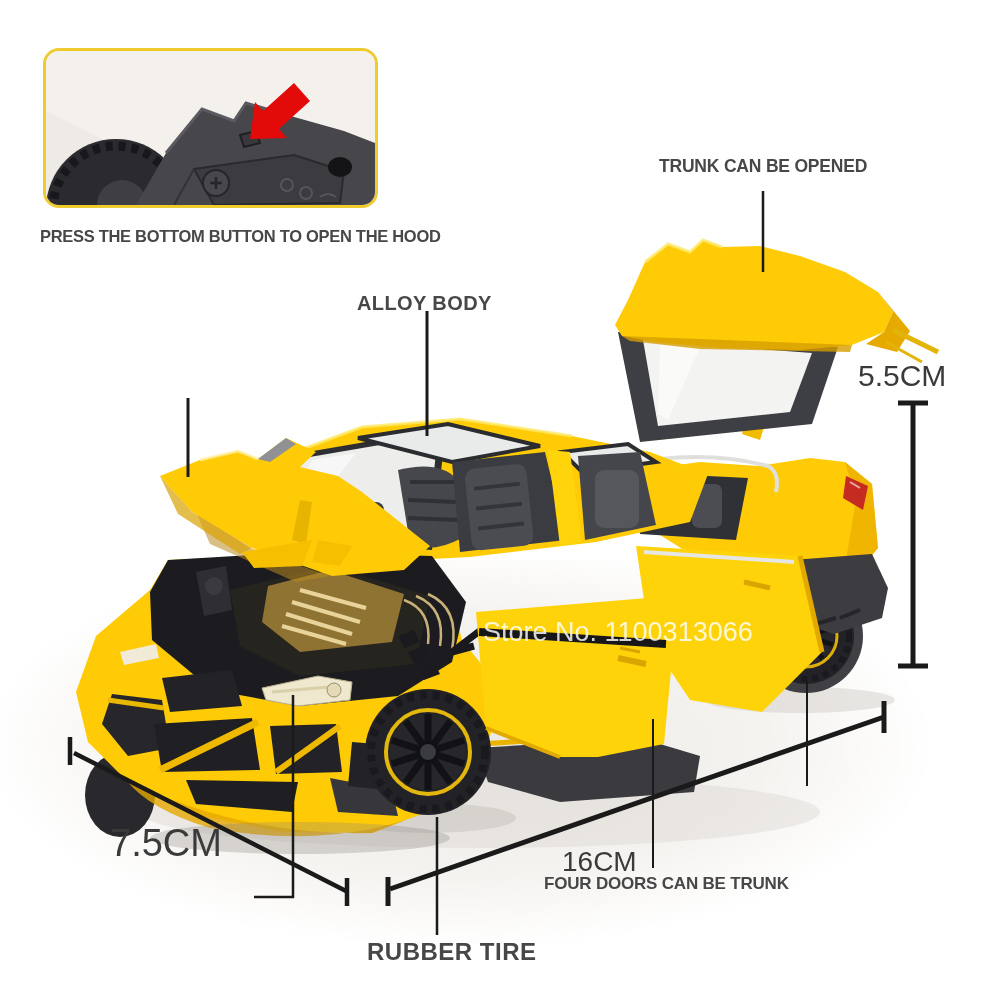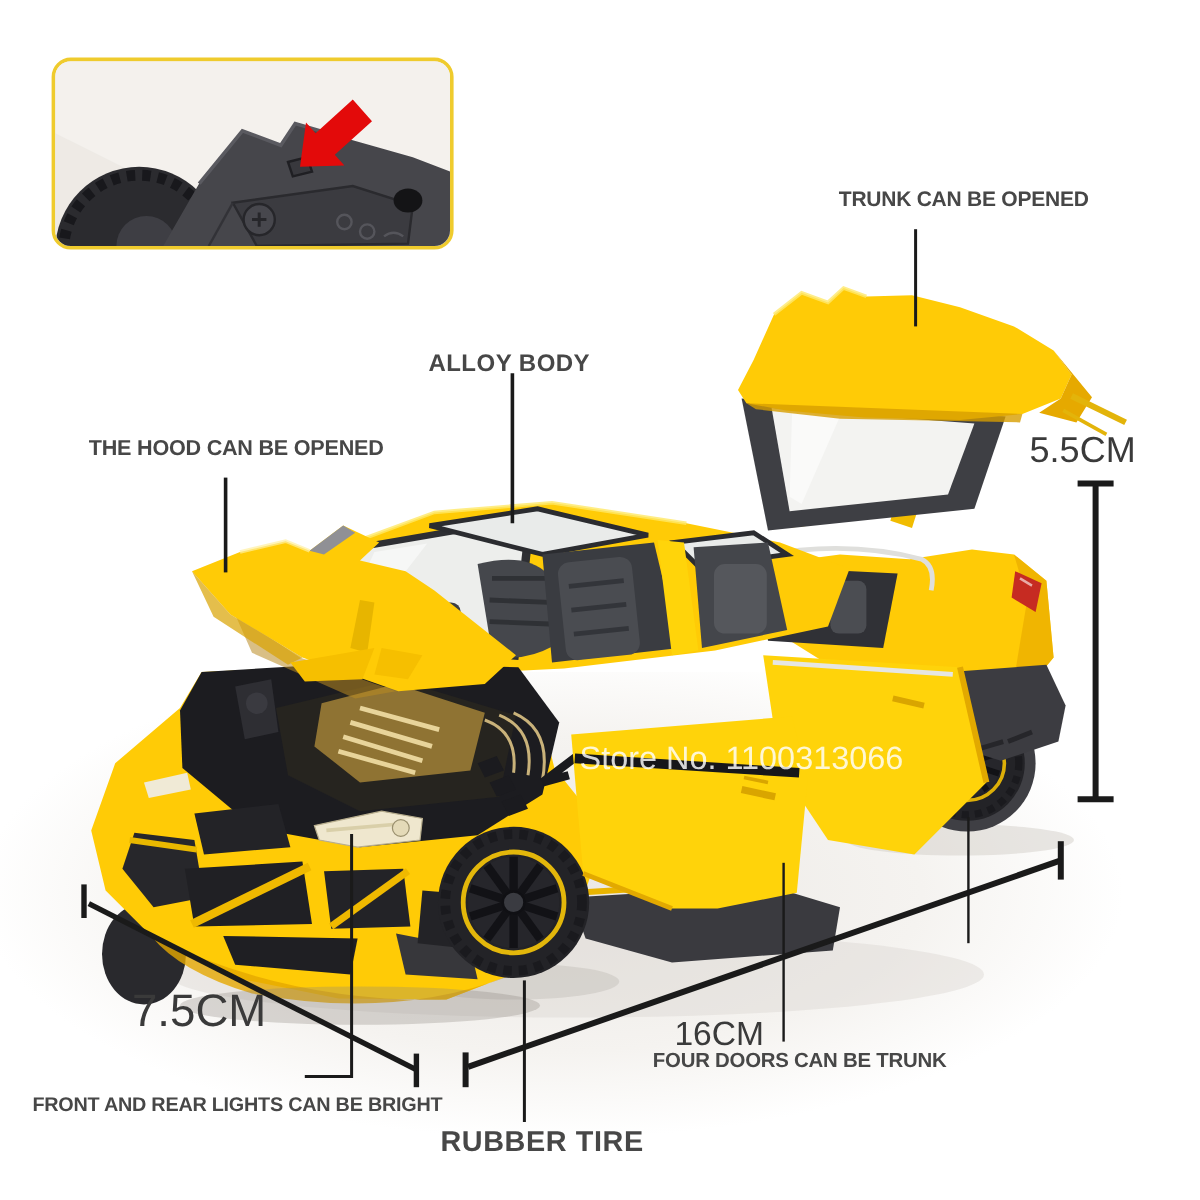--- a/index.html
+++ b/index.html
@@ -8,21 +8,21 @@
   #floor{position:absolute;left:0;top:560px;width:1000px;height:440px;
          background:radial-gradient(ellipse 560px 240px at 46% 42%, #ebe8e4 0%, #f5f3f0 55%, #ffffff 85%);}
   #car-svg{position:absolute;left:0;top:0;z-index:1;}
   .lbl{position:absolute;font-weight:bold;color:#474747;white-space:nowrap;z-index:3;letter-spacing:-0.2px;}
   .meas{position:absolute;font-weight:normal;color:#3a3a3a;white-space:nowrap;z-index:3;}
   #watermark{position:absolute;left:483px;top:598px;font-size:27px;color:#ffffff;opacity:.82;
              font-weight:normal;z-index:2;letter-spacing:0px;margin-top:19px;}
   #inset{position:absolute;left:43px;top:48px;width:335px;height:160px;border:3px solid #EFCB2D;
          border-radius:16px;overflow:hidden;background:#f4f1ed;z-index:3;box-sizing:border-box;}
   #caption{left:40px;top:227px;width:360px;text-align:center;font-size:16.5px;letter-spacing:-0.3px;}
-  #lbl-trunk{left:659px;top:156px;font-size:17.5px;margin-left:40px;}
+  #lbl-trunk{left:659px;top:156px;font-size:17.5px;}
   #lbl-alloy{left:357px;top:292px;font-size:20px;letter-spacing:.4px;}
   #lbl-hood{left:74px;top:363px;font-size:18px;}
   #lbl-rearwheel{left:705px;top:801px;font-size:17.5px;letter-spacing:.2px;}
   #lbl-fourdoors{left:544px;top:874px;font-size:17px;}
   #lbl-lights{left:27px;top:912px;font-size:16.5px;letter-spacing:-0.2px;}
   #lbl-rubber{left:367px;top:938px;font-size:24px;letter-spacing:.5px;}
   #meas-h{left:858px;top:359px;font-size:30px;}
   #meas-w{left:110px;top:822px;font-size:38px;}
   #meas-l{left:562px;top:846px;font-size:28px;}
 </style>
@@ -234,23 +234,22 @@
         <ellipse cx="294" cy="116" rx="12" ry="10" fill="#141416"></ellipse>
         <path d="M194,84 L210,80 L214,92 L198,96 Z" fill="#38383D" stroke="#1F1F23" stroke-width="2"></path>
         <circle cx="241" cy="134" r="6" stroke="#55555B" stroke-width="2" fill="none"></circle>
         <circle cx="260" cy="142" r="6" stroke="#55555B" stroke-width="2" fill="none"></circle>
         <path d="M274,146 q8,-6 16,0" stroke="#55555B" stroke-width="2" fill="none"></path>
       </g>
       <polygon points="204,88 241,87 233,78 264,50 248,32 217,60 209,51" fill="#E30A0A"></polygon>
     </svg>
   </div>
 
+  <div class="lbl" id="caption">PRESS THE BOTTOM BUTTON TO OPEN THE HOOD</div>
   <div class="lbl" id="lbl-trunk">TRUNK CAN BE OPENED</div>
   <div class="lbl" id="lbl-alloy">ALLOY BODY</div>
-  <div class="lbl" id="lbl-hood">THE HOOD CAN BE OPENED</div>
   <div class="lbl" id="lbl-fourdoors">FOUR DOORS CAN BE TRUNK</div>
-  <div class="lbl" id="lbl-lights">FRONT AND REAR LIGHTS CAN BE BRIGHT</div>
   <div class="lbl" id="lbl-rubber">RUBBER TIRE</div>
   <div class="meas" id="meas-h">5.5CM</div>
   <div class="meas" id="meas-w">7.5CM</div>
   <div class="meas" id="meas-l">16CM</div>
   <div id="watermark">Store No. 1100313066</div>
 </div>
 
 </body></html>

